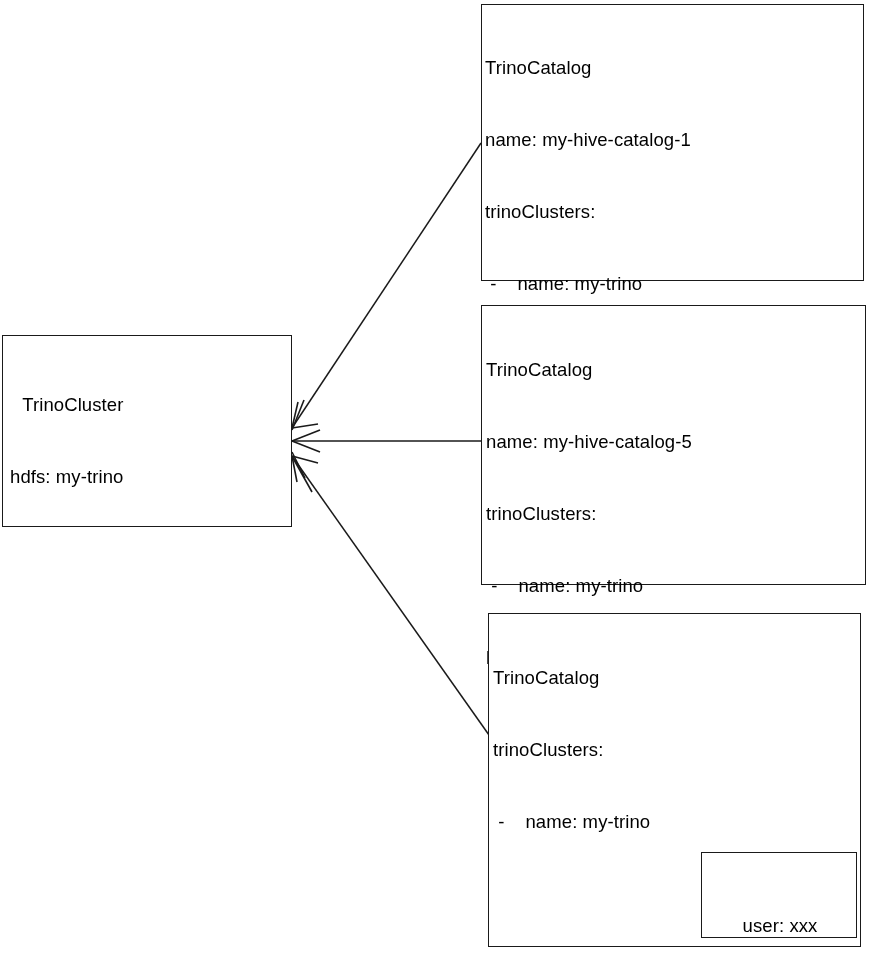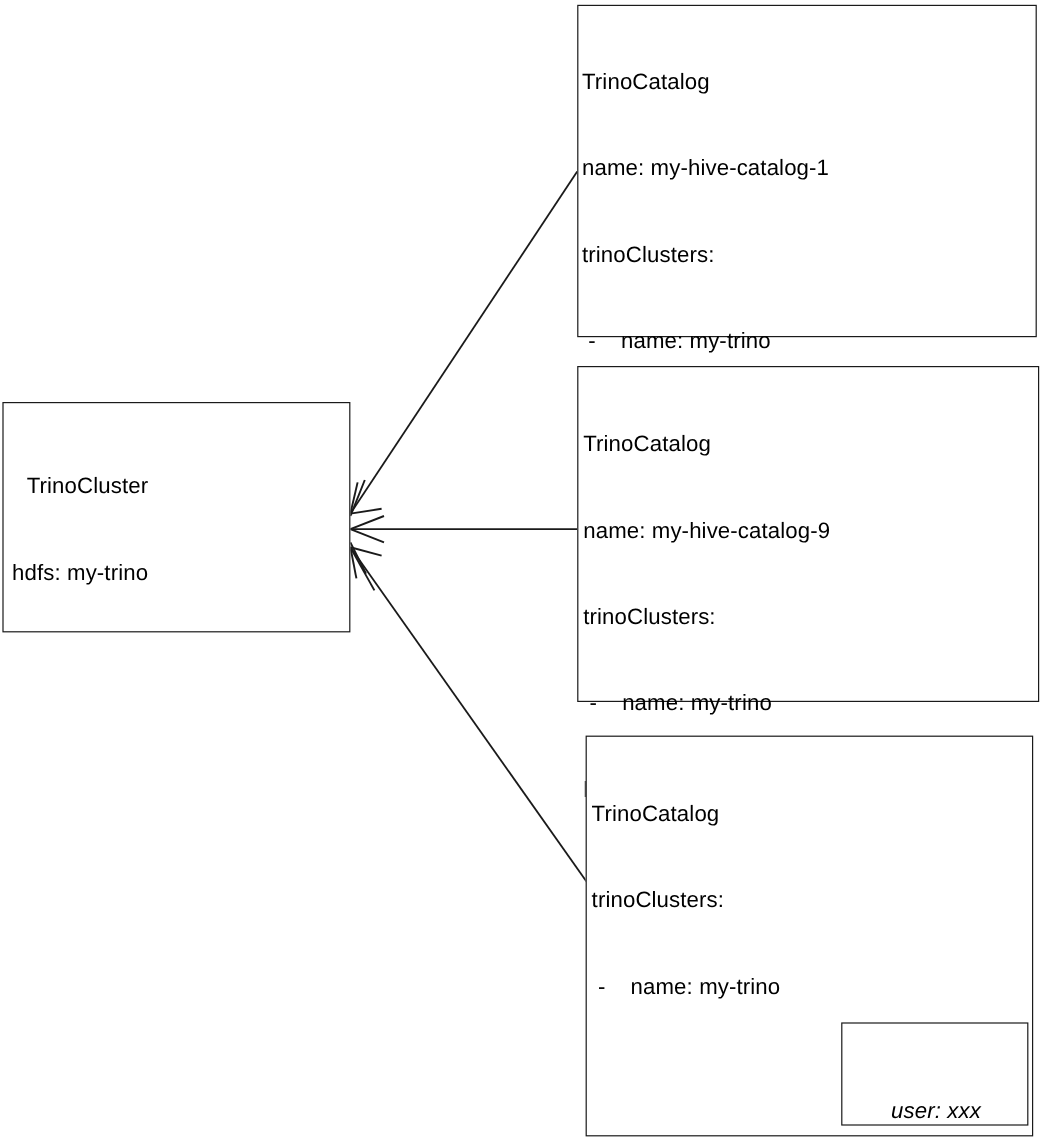--- a/index.html
+++ b/index.html
@@ -109,38 +109,38 @@
     <span class="yaml-line">hive:</span>
     <span class="yaml-line">   s3: # S3ConnnectionSpec</span>
     <span class="yaml-line">      inline:</span>
     <span class="yaml-line">         host: minio</span>
     <span class="yaml-line">   metastore: # whatever</span>
   </div>
 
   <div class="node-box" style="left:481px; top:305px; width:385px; height:280px;"></div>
   <div class="yaml-block" style="left:486px; top:310px;">
     <span class="yaml-line">TrinoCatalog</span>
-    <span class="yaml-line">name: my-hive-catalog-9</span>
+    <span class="yaml-line">name: my-hive-catalog-5</span>
     <span class="yaml-line">trinoClusters:</span>
     <span class="yaml-line"> -    name: my-trino</span>
     <span class="yaml-line">hive:</span>
     <span class="yaml-line">   hdfs:</span>
     <span class="yaml-line">      # TBD</span>
     <span class="yaml-line">   metastore: # whatever</span>
   </div>
 
   <div class="node-box" style="left:488px; top:613px; width:373px; height:334px;"></div>
   <div class="yaml-block" style="left:493px; top:618px;">
     <span class="yaml-line">TrinoCatalog</span>
     <span class="yaml-line">trinoClusters:</span>
     <span class="yaml-line"> -    name: my-trino</span>
     
     
     
   </div>
 
   <div class="node-box" style="left:701px; top:852px; width:156px; height:86px;"></div>
   <div class="yaml-block" style="left:716px; top:866px; text-align:center; width:128px;">
-    <span class="yaml-line" style="display:block; text-align:center;font-style:italic;">user: xxx</span>
+    <span class="yaml-line" style="display:block; text-align:center;">user: xxx</span>
     
   </div>
 
 </div>
 
 </body></html>

